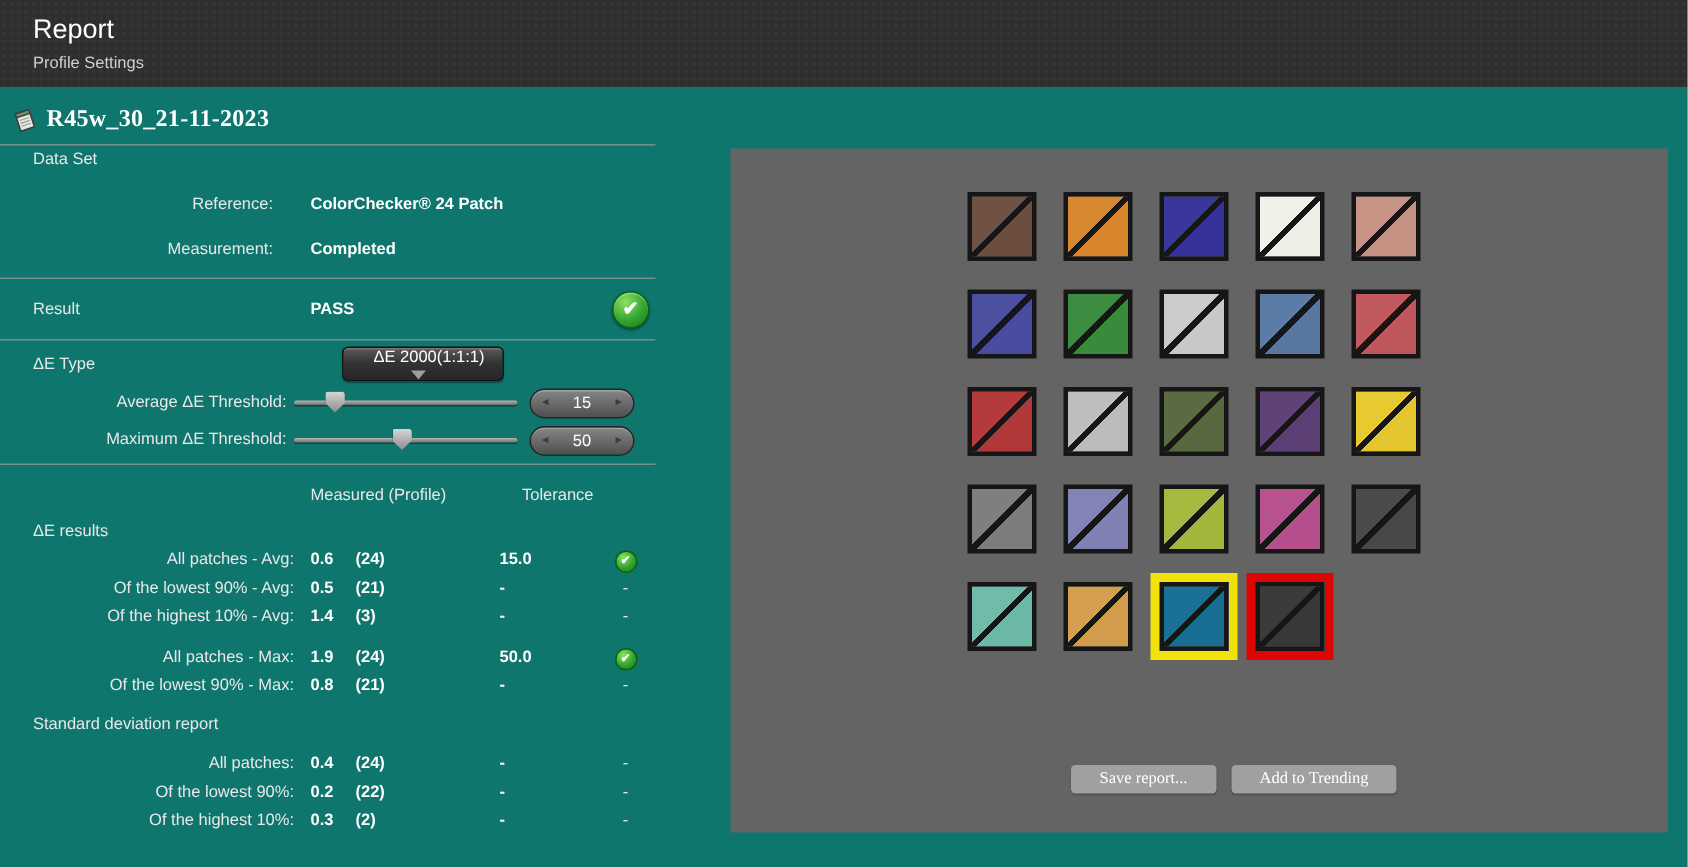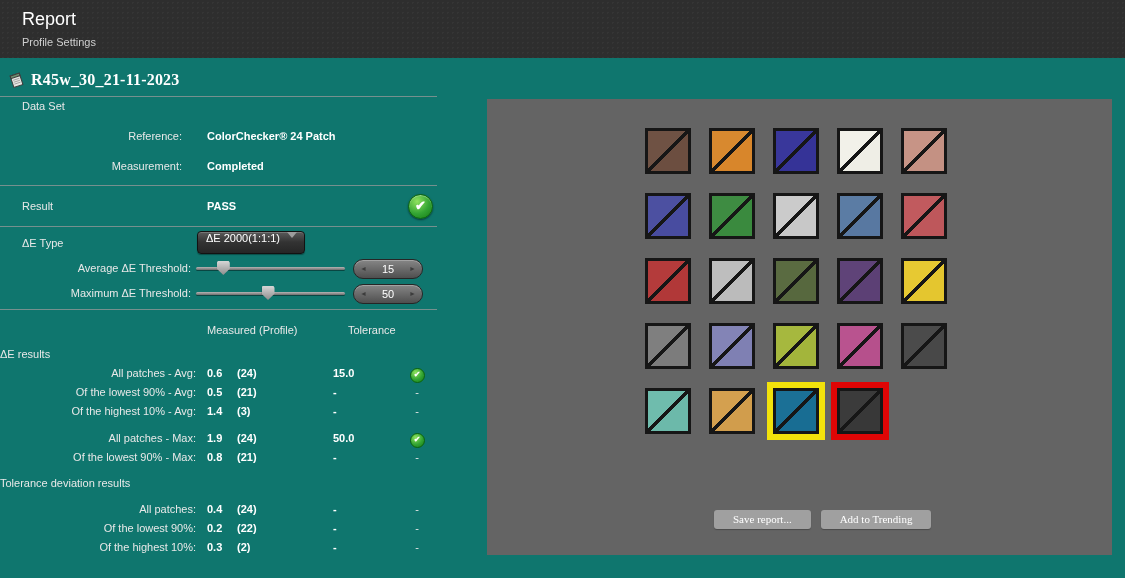--- a/index.html
+++ b/index.html
@@ -28,25 +28,25 @@
   }
   .divider{position:absolute; left:0; width:437px; height:1px; background:#9a9a9a; opacity:.75;}
 
   
   .lbl{position:absolute; color:#e8e8e8;}
   .val{position:absolute; font-weight:bold; color:#fff;}
   .r-lbl{position:absolute; left:0; text-align:right; color:#e8e8e8;}
 
   
   .dropdown{
-    position:absolute; left:197px; top:231px; width:106px; height:21px;
+    position:absolute; left:228px; top:231px; width:106px; height:21px;
     border:1px solid #121212; border-radius:4px;
     background:linear-gradient(#5a5a5a, #333 48%, #262626);
     box-shadow:0 1px 1px rgba(0,0,0,.35), inset 0 1px 0 rgba(255,255,255,.18);
-    display:flex; color:#fff; cursor:default;
+    display:flex; align-items:center; color:#fff; cursor:default;flex-direction:column;
   }
   .dropdown .dd-text{padding-left:8px; flex:1;}
   .dropdown .dd-arrow{width:0;height:0;margin-right:7px;border-left:5px solid transparent;border-right:5px solid transparent;border-top:6px solid #9d9d9d;}
 
   
   .slider{position:absolute; left:196px; width:149px; height:15px;}
   .slider .track{position:absolute; left:0; right:0; top:6px; height:3px; border-radius:2px;
     background:linear-gradient(#b5b5b5,#6e6e6e); box-shadow:0 1px 0 rgba(0,0,0,.4);}
   .slider .slider-handle{
     position:absolute; top:0; width:13px; height:14px;
@@ -76,21 +76,21 @@
   .check-sm{
     display:inline-block; width:13px; height:13px; border-radius:50%;
     background:radial-gradient(circle at 35% 28%, #8fe25e, #33a433 55%, #157c15);
     border:1px solid #0c650c; color:#fff; font-size:8px; font-weight:bold;
     text-align:center; line-height:12px;
   }
 
   
   .tbl-header{position:absolute; top:324px; color:#e8e8e8;}
   .tbl-body{position:absolute; left:0; top:345px; width:437px;}
-  .sec-title{height:19px; line-height:19px; color:#e8e8e8;}
+  .sec-title{height:19px; line-height:19px; padding-left:22px; color:#e8e8e8;}
   .t-row{position:relative; height:19px; line-height:19px;}
   .t-row.gap{margin-top:8px;}
   .t-row .c-label{position:absolute; left:0; width:196px; text-align:right; color:#e8e8e8;}
   .t-row .c-val{position:absolute; left:207px; font-weight:bold; color:#fff;}
   .t-row .c-cnt{position:absolute; left:237px; font-weight:bold; color:#fff;}
   .t-row .c-tol{position:absolute; left:333px; font-weight:bold; color:#fff;}
   .t-row .c-status{position:absolute; left:408px; width:18px; text-align:center;}
   .t-row .c-status .dash{font-weight:normal; color:#e8e8e8;}
   .sec2{margin-top:7px;}
 
@@ -210,21 +210,21 @@
         <span class="c-tol">50.0</span>
         <span class="c-status"><span class="check-sm">✔</span></span>
       </div>
       <div class="t-row">
         <span class="c-label">Of the lowest 90% - Max:</span>
         <span class="c-val">0.8</span>
         <span class="c-cnt">(21)</span>
         <span class="c-tol">-</span>
         <span class="c-status"><span class="dash">-</span></span>
       </div>
-      <div class="sec-title sec2">Tolerance deviation results</div>
+      <div class="sec-title sec2">Standard deviation report</div>
       <div class="t-row sec2">
         <span class="c-label">All patches:</span>
         <span class="c-val">0.4</span>
         <span class="c-cnt">(24)</span>
         <span class="c-tol">-</span>
         <span class="c-status"><span class="dash">-</span></span>
       </div>
       <div class="t-row">
         <span class="c-label">Of the lowest 90%:</span>
         <span class="c-val">0.2</span>

